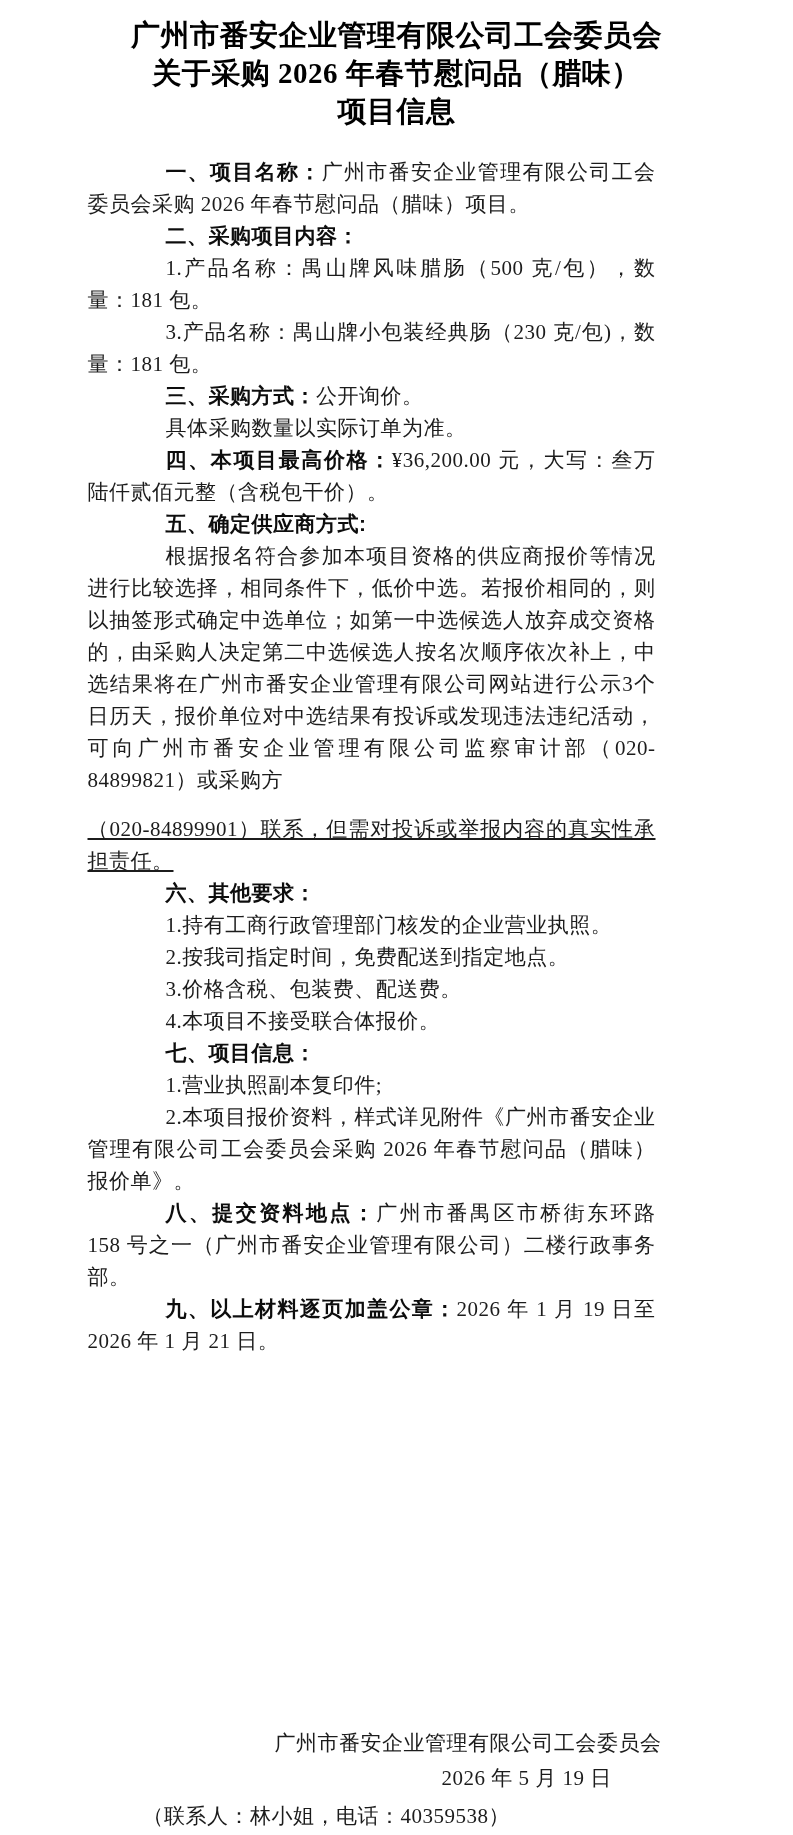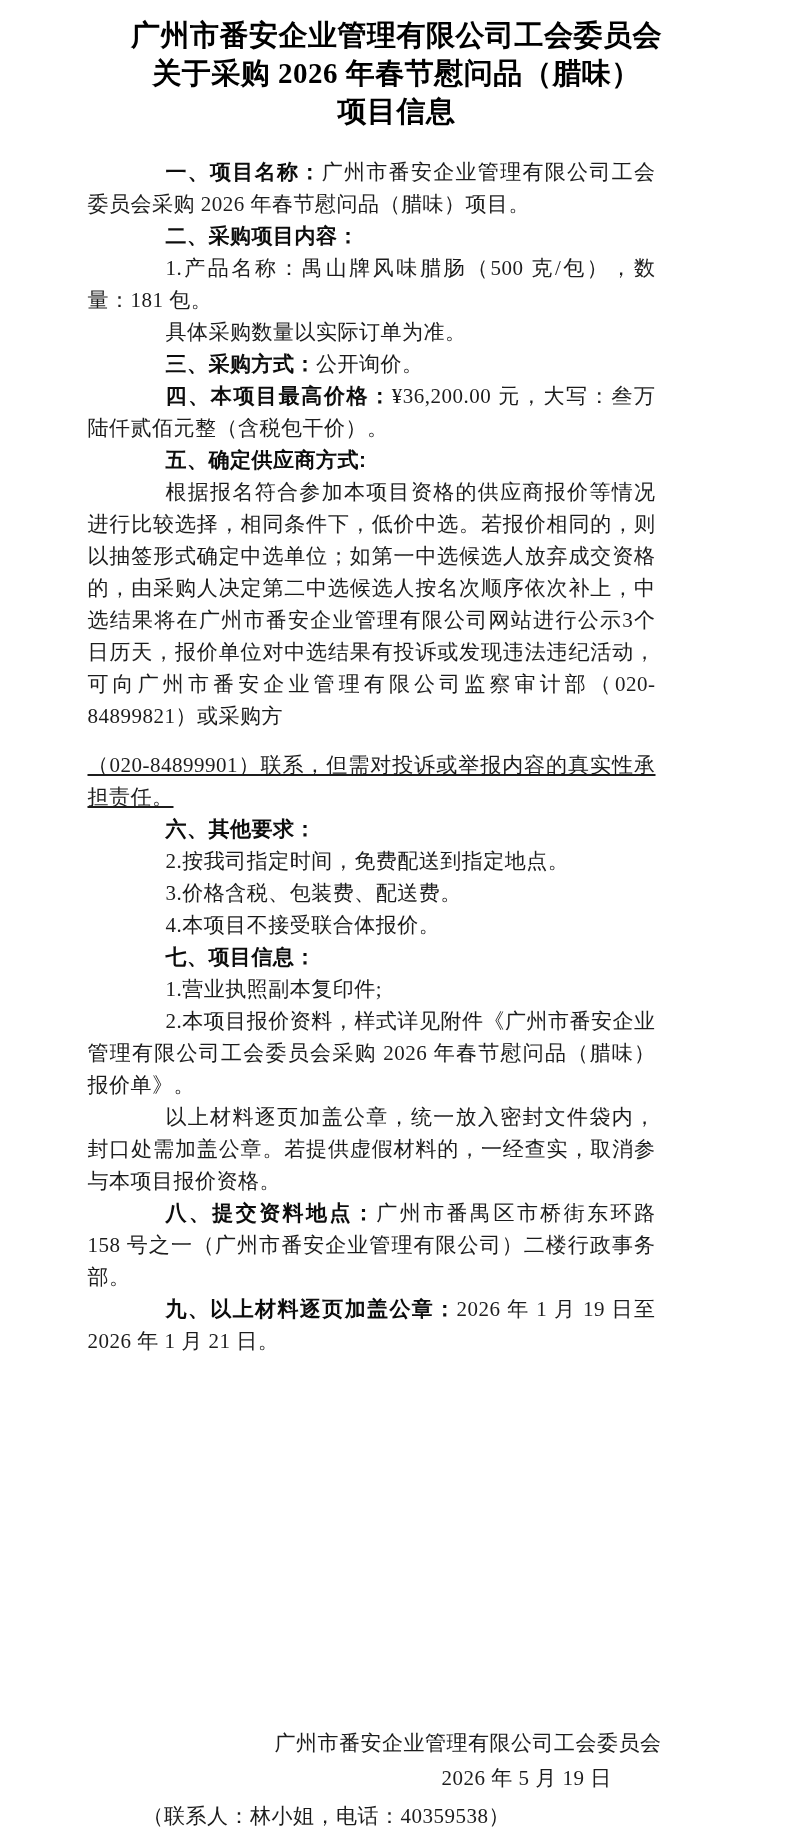--- a/index.html
+++ b/index.html
@@ -64,34 +64,35 @@
   <div class="title-block">
     <div class="title-line">广州市番安企业管理有限公司工会委员会</div>
     <div class="title-line">关于采购 2026 年春节慰问品（腊味）</div>
     <div class="title-line">项目信息</div>
   </div>
 
   <div class="doc-body" id="doc-body">
       <p class="para indent"><span class="run bold">一、项目名称：</span><span class="run">广州市番安企业管理有限公司工会委员会采购 2026 年春节慰问品（腊味）项目。</span></p>
       <p class="para indent"><span class="run bold">二、采购项目内容：</span></p>
       <p class="para indent"><span class="run">1.产品名称：禺山牌风味腊肠（500 克/包），数量：181 包。</span></p>
+      <p class="para indent"><span class="run">3.产品名称：禺山牌小包装经典肠（230 克/包)，数量：181 包。</span></p>
+      <p class="para indent"><span class="run bold">三、采购方式：</span><span class="run">公开询价。</span></p>
       <p class="para indent"><span class="run">具体采购数量以实际订单为准。</span></p>
-      <p class="para indent"><span class="run bold">三、采购方式：</span><span class="run">公开询价。</span></p>
       <p class="para indent"><span class="run bold">四、本项目最高价格：</span><span class="run">¥36,200.00 元，大写：叁万陆仟贰佰元整（含税包干价）。</span></p>
       <p class="para indent"><span class="run bold">五、确定供应商方式:</span></p>
       <p class="para indent"><span class="run">根据报名符合参加本项目资格的供应商报价等情况进行比较选择，相同条件下，低价中选。若报价相同的，则以抽签形式确定中选单位；如第一中选候选人放弃成交资格的，由采购人决定第二中选候选人按名次顺序依次补上，中选结果将在广州市番安企业管理有限公司网站进行公示3个日历天，报价单位对中选结果有投诉或发现违法违纪活动，可向广州市番安企业管理有限公司监察审计部（020-84899821）或采购方</span></p>
       <p class="para gap-before"><span class="run">（020-84899901）联系，但需对投诉或举报内容的真实性承担责任。</span></p>
       <p class="para indent"><span class="run bold">六、其他要求：</span></p>
+      <p class="para indent"><span class="run">1.持有工商行政管理部门核发的企业营业执照。</span></p>
       <p class="para indent"><span class="run">2.按我司指定时间，免费配送到指定地点。</span></p>
       <p class="para indent"><span class="run">3.价格含税、包装费、配送费。</span></p>
       <p class="para indent"><span class="run">4.本项目不接受联合体报价。</span></p>
       <p class="para indent"><span class="run bold">七、项目信息：</span></p>
       <p class="para indent"><span class="run">1.营业执照副本复印件;</span></p>
       <p class="para indent"><span class="run">2.本项目报价资料，样式详见附件《广州市番安企业管理有限公司工会委员会采购 2026 年春节慰问品（腊味）报价单》。</span></p>
-      <p class="para indent"><span class="run">以上材料逐页加盖公章，统一放入密封文件袋内，封口处需加盖公章。若提供虚假材料的，一经查实，取消参与本项目报价资格。</span></p>
       <p class="para indent"><span class="run bold">八、提交资料地点：</span><span class="run">广州市番禺区市桥街东环路 158 号之一（广州市番安企业管理有限公司）二楼行政事务部。</span></p>
       <p class="para indent"><span class="run bold">九、以上材料逐页加盖公章：</span><span class="run">2026 年 1 月 19 日至 2026 年 1 月 21 日。</span></p>
     </div>
 
   <div class="doc-footer">
     <div class="footer-org">广州市番安企业管理有限公司工会委员会</div>
     <div class="footer-date">2026 年 5 月 19 日</div>
     <div class="footer-contact">（联系人：林小姐，电话：40359538）</div>
   </div>
 

